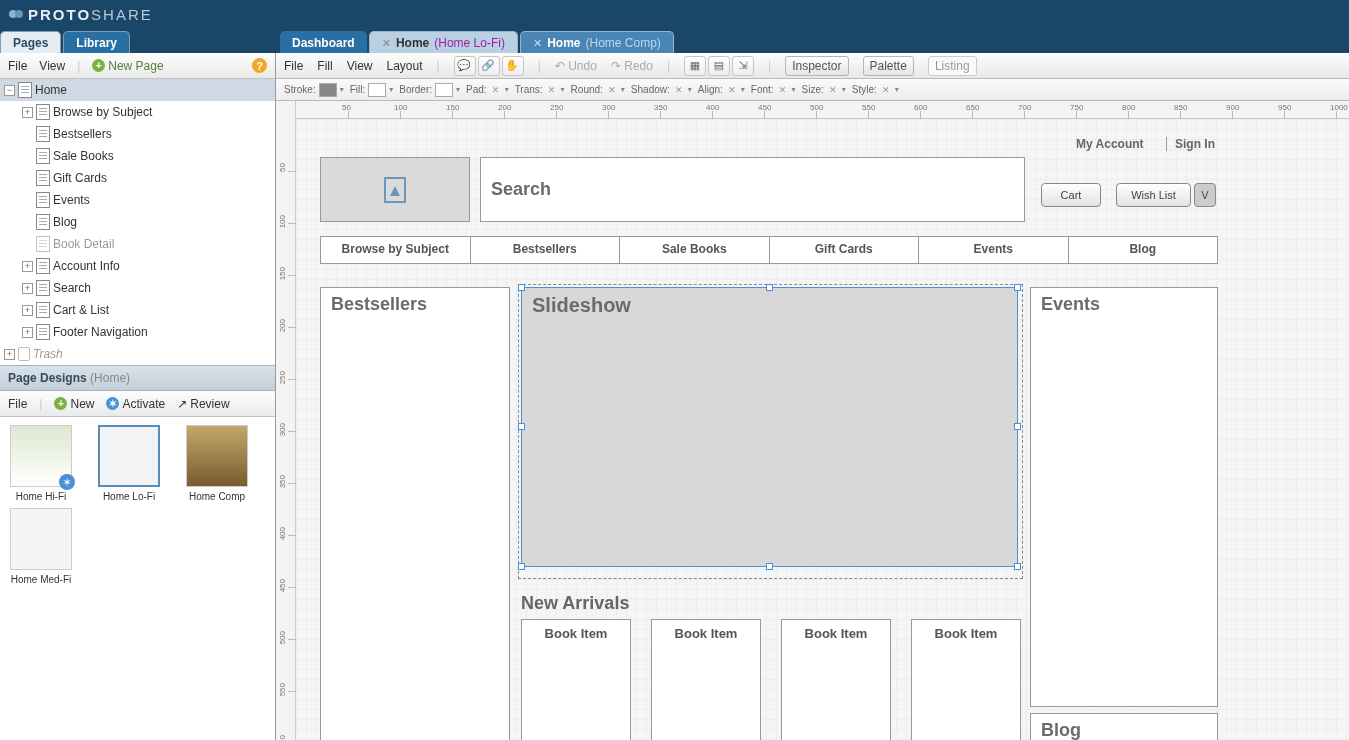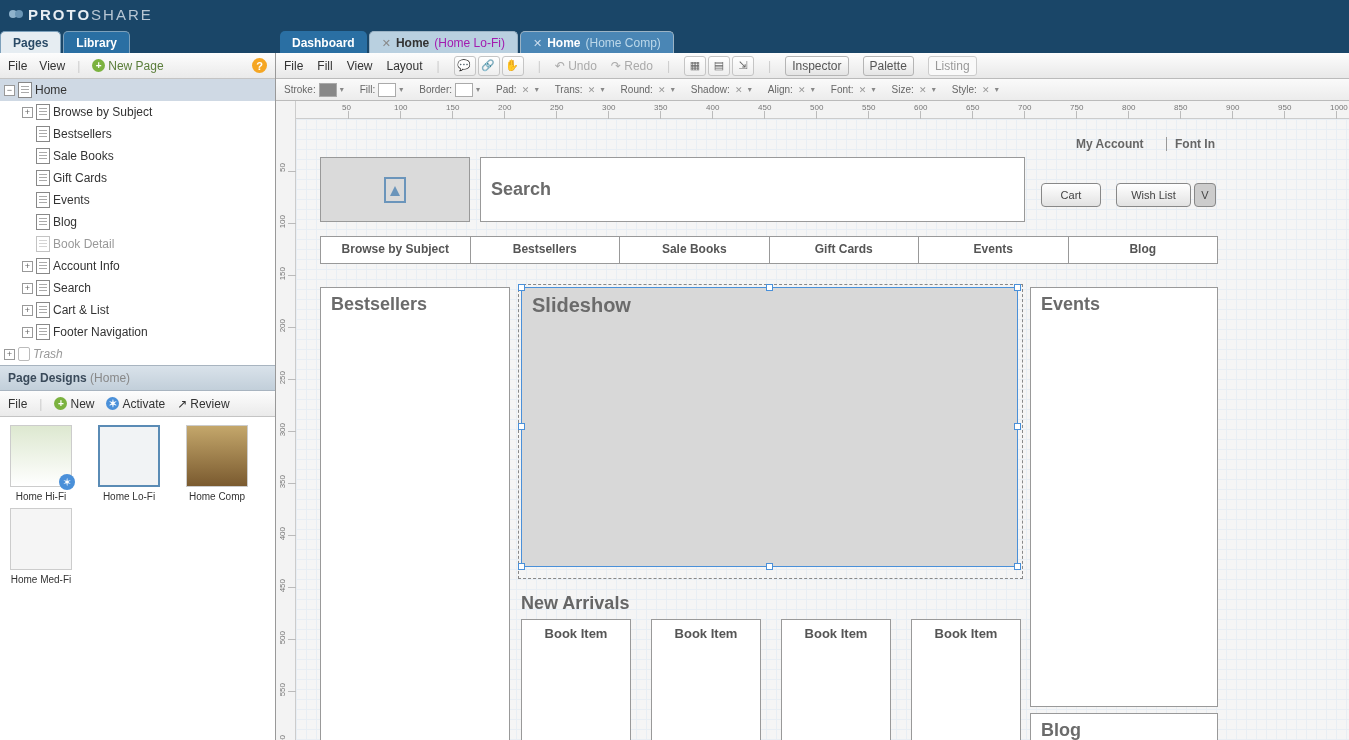--- a/index.html
+++ b/index.html
@@ -55,21 +55,21 @@
 
 
 .main { flex:1; display:flex; flex-direction:column; background:#f5f5f5;}
 .toolbar { background: linear-gradient(#fdfdfd,#e8e8e8); border-bottom:1px solid #bbb; height:26px; display:flex; align-items:center; padding:0 8px; gap:14px; font-size:12px; color:#333;}
 .toolbar .grp { display:flex;gap:2px;}
 .tbtn{width:22px;height:20px;border:1px solid #c5c5c5;background:linear-gradient(#fff,#eee);border-radius:3px;display:flex;align-items:center;justify-content:center;font-size:11px;color:#666;}
 .toolbar .txt{color:#aaa;}
 .toolbar .pill{border:1px solid #b5b5b5;padding:2px 6px;background:linear-gradient(#fff,#e4e4e4);border-radius:3px;color:#555;}
 .toolbar .pill.off{background:#f9f9f9;color:#999;border-color:#ccc;}
 
-.propbar { background: linear-gradient(#fafafa,#ececec); border-bottom:1px solid #bbb; height:22px; display:flex; align-items:center; padding:0 8px; gap:10px; font-size:10px; color:#666;}
+.propbar { background: linear-gradient(#fafafa,#ececec); border-bottom:1px solid #bbb; height:22px; display:flex; align-items:center; padding:0 8px; gap:0; font-size:10px; color:#666;}
 .propbar .ctl{display:flex;align-items:center;gap:3px;}
 .swatch{width:18px;height:14px;border:1px solid #aaa;background:#888;}
 .drop{width:10px;font-size:8px;color:#888;}
 .xclr{width:12px;height:12px;display:flex;align-items:center;justify-content:center;font-size:9px;color:#999;}
 
 
 .workspace{display:flex;flex:1;position:relative;}
 .rulerv{width:20px;background:#f3f3f3;border-right:1px solid #ccc;position:relative;font-size:8px;color:#777;}
 .stage{flex:1;position:relative;overflow:hidden;}
 .rulerh{height:18px;background:#f3f3f3;border-bottom:1px solid #ccc;position:relative;font-size:8px;color:#777;}
@@ -395,21 +395,21 @@
             <div class="tick" style="left: 936px;"></div>
             <span style="left: 930px;">900</span>
             <div class="tick" style="left: 988px;"></div>
             <span style="left: 982px;">950</span>
             <div class="tick" style="left: 1040px;"></div>
             <span style="left: 1034px;">1000</span>
           </div>
         <div class="canvas">
 
           <div class="wf-link" style="top:18px;left:780px;">My Account</div>
-          <div class="wf-link" style="top:18px;left:870px;border-left:1px solid #999;padding-left:8px;">Font In</div>
+          <div class="wf-link" style="top:18px;left:870px;border-left:1px solid #999;padding-left:8px;">Sign In</div>
 
           <div class="wf light" style="top:38px;left:24px;width:150px;height:65px;align-items:center;justify-content:center;">
             <svg width="24" height="28">
                 <rect x="2" y="2" width="20" height="24" fill="none" stroke="#6b95bb" stroke-width="2"></rect>
                 <path d="M7 20 L12 10 L17 20 Z" fill="#6b95bb"></path>
               </svg>
           </div>
 
           <div class="wf hdr" style="top:38px;left:184px;width:545px;height:65px;align-items:center;">Search</div>
 

